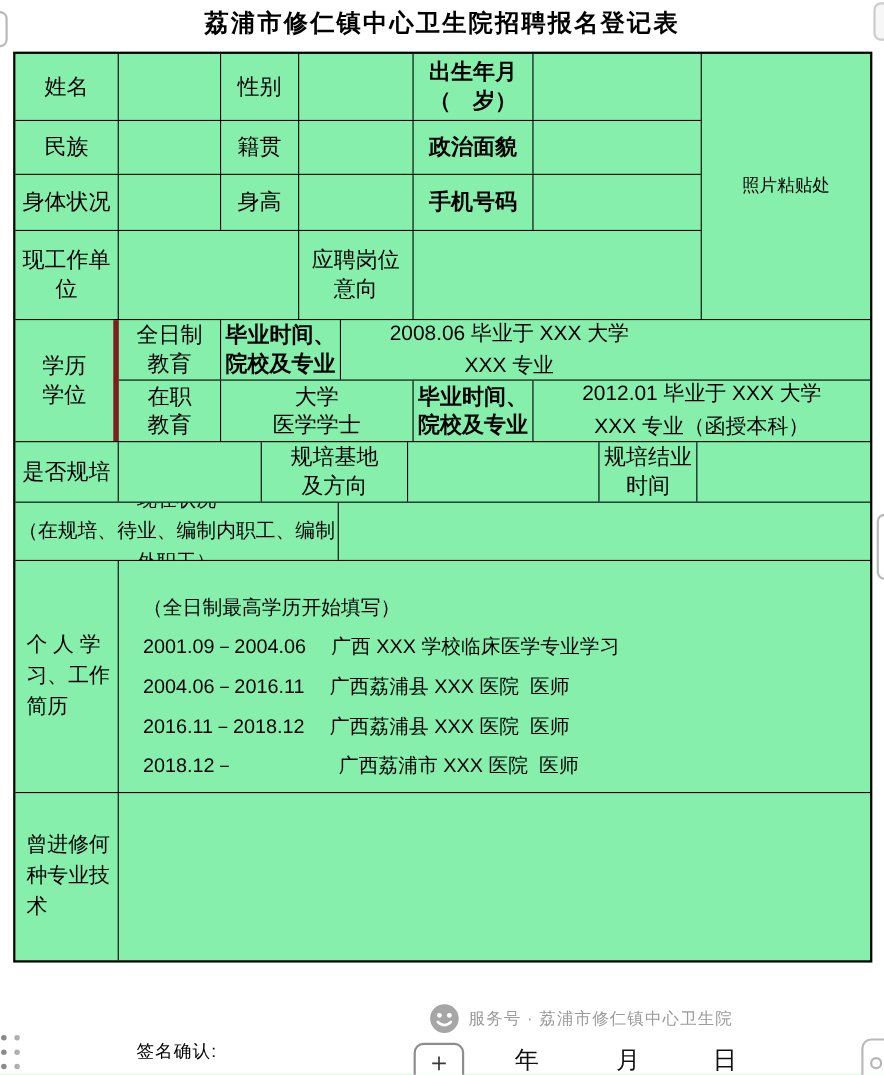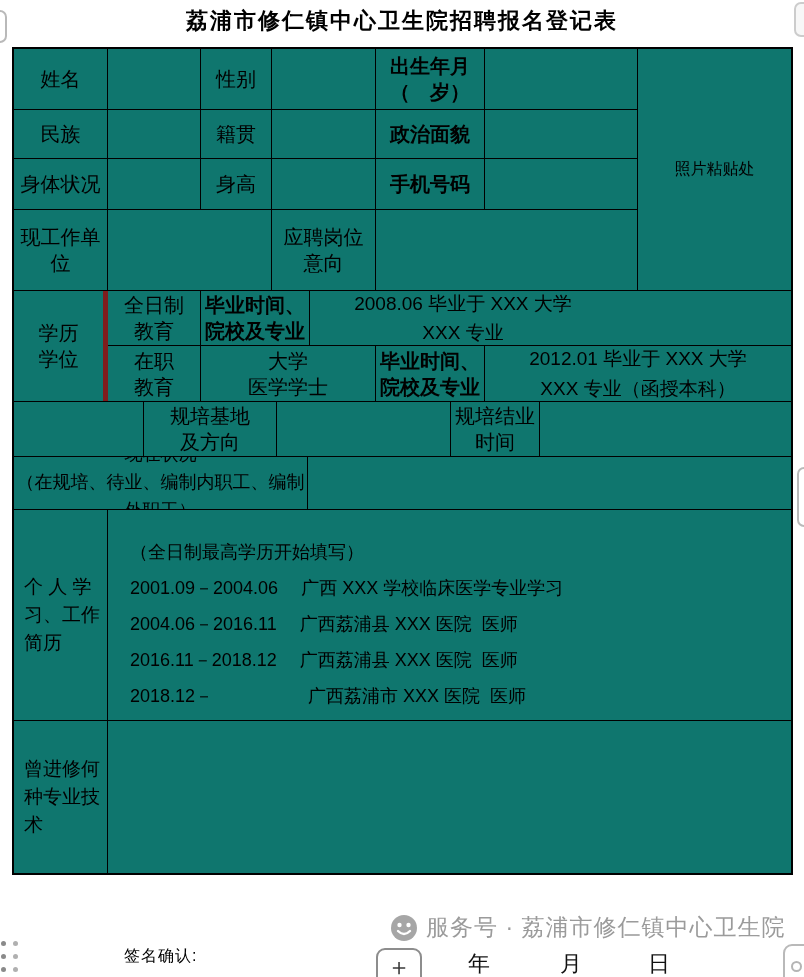--- a/index.html
+++ b/index.html
@@ -11,21 +11,21 @@
     color:#000;
     overflow:hidden;
   }
   .page-title {
     position:absolute; top:6px; left:0; width:100%;
     text-align:center; font-size:22px; font-weight:bold; letter-spacing:2px;
   }
   
   .form-table {
     position:absolute; left:12px; top:47px; width:777px;
-    border:2px solid #000; background:#0f766e; box-sizing:content-box;
+    border:2px solid #000; background:#86efac; box-sizing:content-box;
   }
   .row { display:flex; border-bottom:1px solid #000; }
   .row.noline { border-bottom:none; }
   .cell {
     border-right:1px solid #000;
     display:flex; align-items:center; justify-content:center;
     text-align:center; white-space:pre-line;
     font-size:20px; line-height:1.3; overflow:hidden;
   }
   .cell.last { border-right:none; }
@@ -61,21 +61,21 @@
     border:2px solid #8d8d8d; border-radius:9px; background:#fff;
     display:flex; align-items:flex-start; justify-content:center;
     font-size:24px; color:#3a3a3a; line-height:34px;
   }
   .date-label { position:absolute; top:949px; font-size:22px; color:#111; }
   .date-year { left:468px; } .date-month { left:560px; } .date-day { left:648px; }
   
   .watermark {
     position:absolute; left:390px; top:912px; z-index:6;
     display:flex; align-items:center; gap:8px;
-    color:#9b9b9b; font-size:23px; white-space:nowrap; letter-spacing:1px;
+    color:#9b9b9b; font-size:15px; white-space:nowrap; letter-spacing:1px;
   }
   
   .frag { position:absolute; background:#fff; border:2px solid #b9b9b9; }
   .frag-top-left  { left:-13px; top:10px;  width:20px; height:33px; border-radius:7px; }
   .frag-top-right { left:794px; top:2px;   width:26px; height:35px; border-radius:7px; background:#f7f7f7; border-color:#cccccc; }
   .frag-right-mid { left:797px; top:467px; width:24px; height:60px; border-radius:7px; }
   .frag-bottom-right { left:783px; top:944px; width:38px; height:46px; border-radius:9px; }
   .frag-bottom-right .dot { position:absolute; left:6px; top:15px; width:11px; height:11px; border-radius:50%; border:2px solid #b5b5b5; }
   .drag-dots { position:absolute; left:1px; top:941px; display:grid; grid-template-columns:5px 5px; grid-column-gap:7px; grid-row-gap:8px; }
   .drag-dots i { width:5px; height:5px; border-radius:50%; background:#8a8a8a; display:block; }
@@ -146,20 +146,21 @@
 医学学士</div>
         <div class="cell w109">毕业时间、
 院校及专业</div>
         <div class="cell w306 last edu-value">2012.01 毕业于 XXX 大学
 XXX 专业（函授本科）</div>
       </div>
     </div>
   </div>
 
   <div class="row r7">
+    <div class="cell w94">是否规培</div>
     <div class="cell w130"></div>
     <div class="cell w133">规培基地
 及方向</div>
     <div class="cell w174"></div>
     <div class="cell w89">规培结业
 时间</div>
     <div class="cell w157 last"></div>
   </div>
 
 

